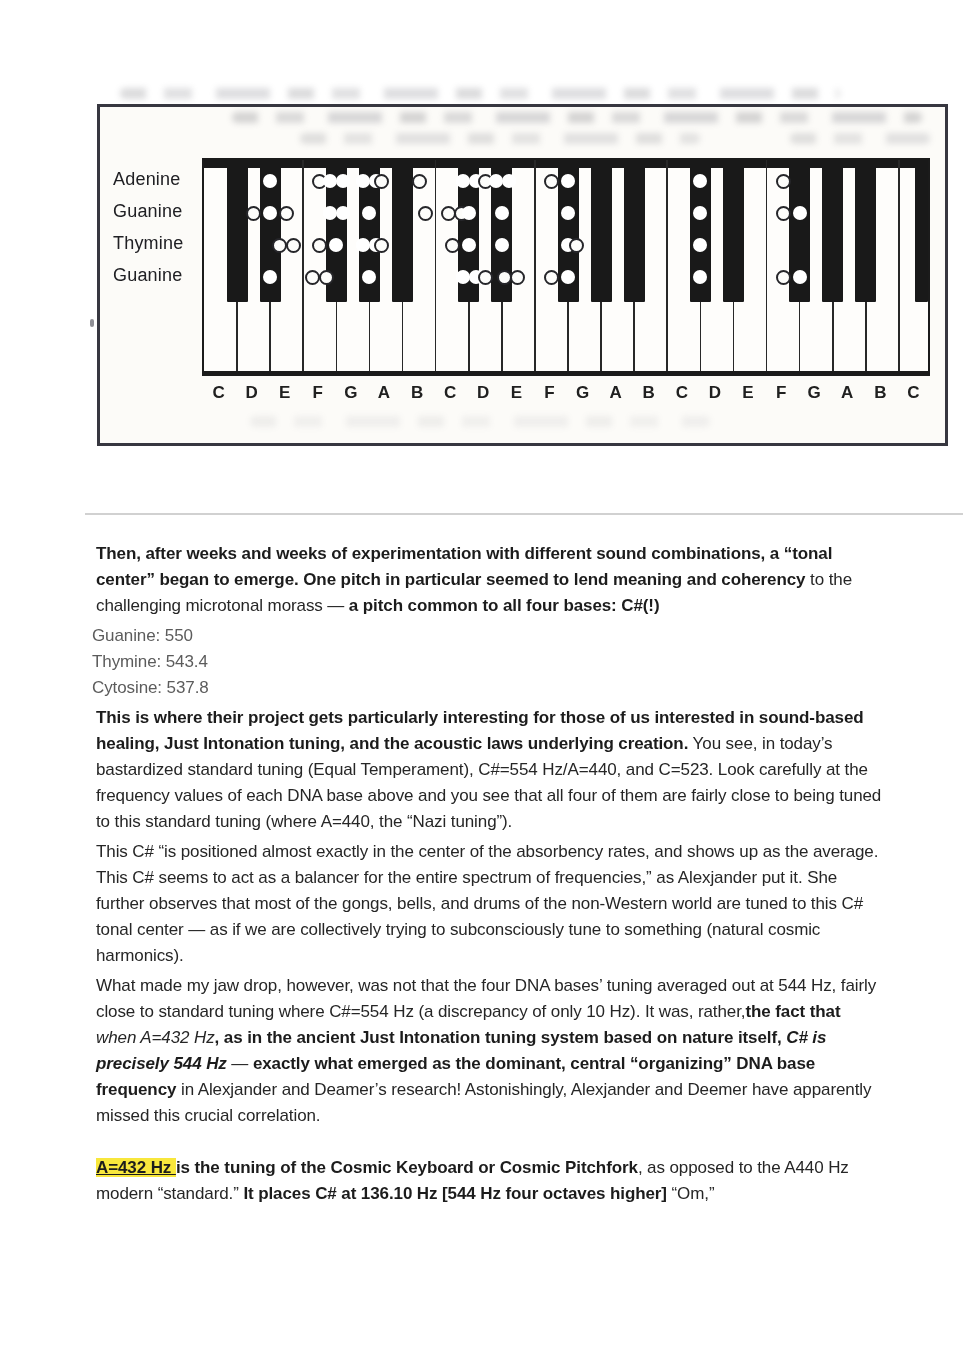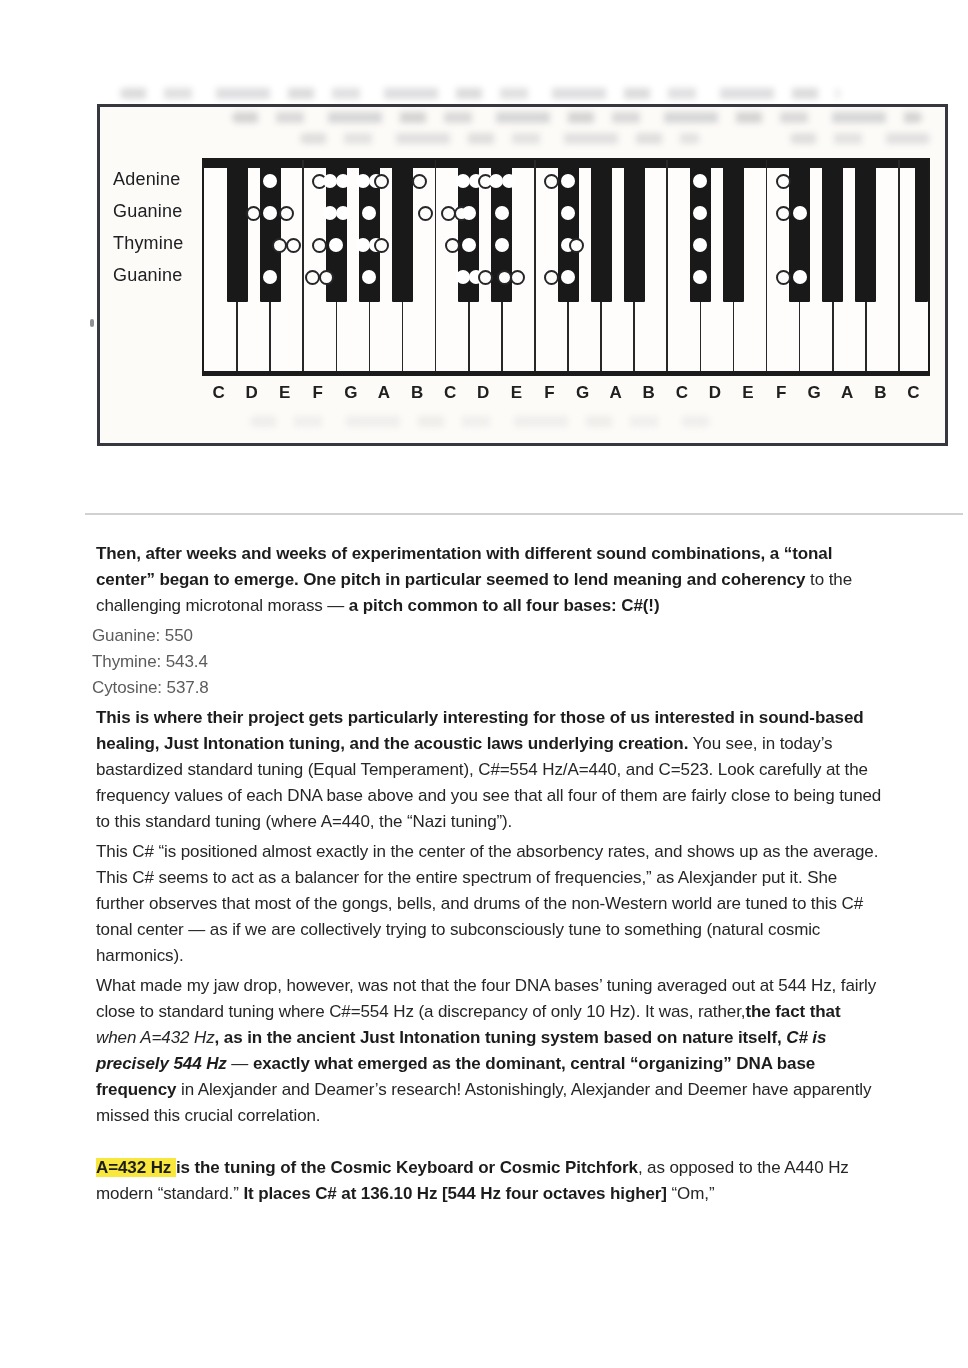--- a/index.html
+++ b/index.html
@@ -40,21 +40,21 @@
            font-size:19.5px;line-height:26px;color:#20202e;}
   .rule{position:absolute;left:85px;top:513px;width:878px;height:1.5px;background:#cfcfcf;}
 
   
   .bodytext{position:absolute;left:92px;top:537px;width:794px;
             font-size:17px;line-height:26px;color:var(--ink,#262626);letter-spacing:-0.1px;}
   .para{margin:4px;}
   .para.gap{margin-top:26px;}
   .b{font-weight:700;color:#1c1c1c;}
   .i{font-style:italic;}
-  .hl{background:var(--hl,#f8e73c);}
+  .hl{background:var(--hl,#f8e73c);text-decoration:underline;}
   .freqline{color:var(--gray,#5c5c5c);}
 </style>
 </head>
 <body>
 
 <div class="page">
 
   <div class="scanfx">
 
     <div class="bleed" style="left:120px;top:88px;width:720px;opacity:.26;"></div>

